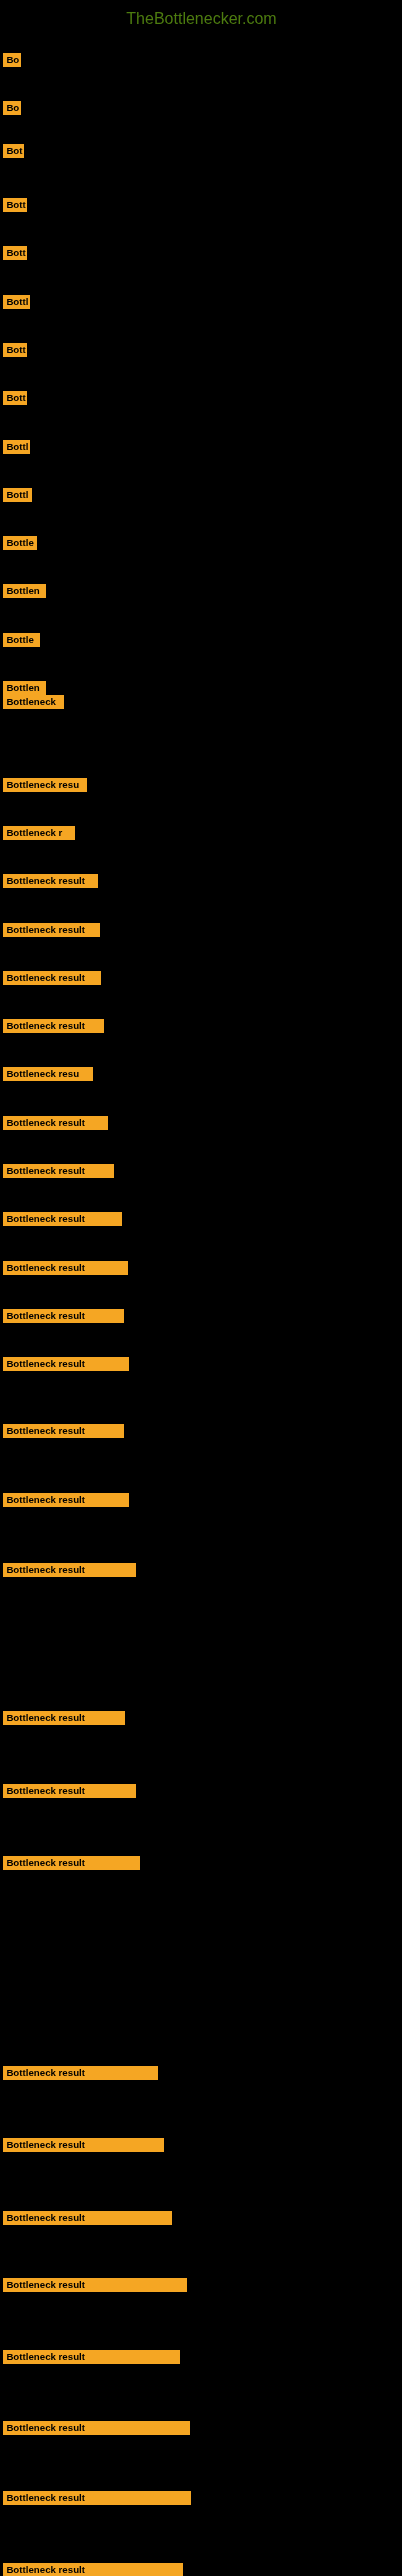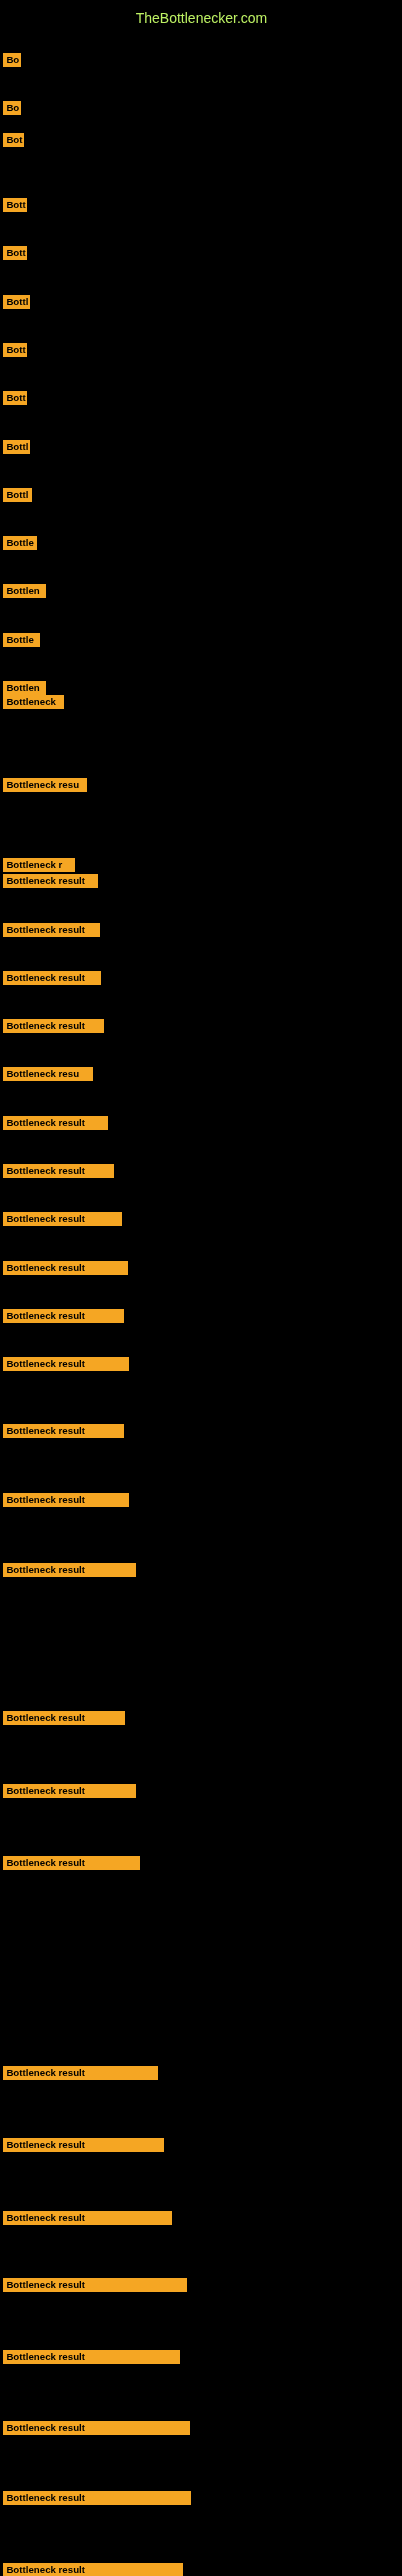--- a/index.html
+++ b/index.html
@@ -8,22 +8,22 @@
       box-sizing: border-box;
     }
     body {
       background-color: #000000;
       width: 403px;
       min-height: 2576px;
       font-family: Arial, sans-serif;
       position: relative;
     }
     .site-title {
-      color: #bef264;
-      font-size: 14px;
+      color: #4d7c0f;
+      font-size: 16px;
       text-align: center;
       padding: 6.4px 0;
       position: absolute;
       top: 4px;
       left: 0;
       right: 0;
     }
     .items-container {
       position: absolute;
       top: 24px;
@@ -51,21 +51,21 @@
 
 <div class="site-title">TheBottlenecker.com</div>
 
 <div class="items-container" id="items-container">
 <div class="bottleneck-item" style="position: absolute; top: 24px; left: 1.6px;">
       <span class="bottleneck-label" style="width: 17.7px; display: block;">Bo</span>
     </div>
     <div class="bottleneck-item" style="position: absolute; top: 72px; left: 1.6px;">
       <span class="bottleneck-label" style="width: 17.7px; display: block;">Bo</span>
     </div>
-    <div class="bottleneck-item" style="position: absolute; top: 104px; left: 1.6px;">
+    <div class="bottleneck-item" style="position: absolute; top: 115px; left: 1.6px;">
       <span class="bottleneck-label" style="width: 21px; display: block;">Bot</span>
     </div>
     <div class="bottleneck-item" style="position: absolute; top: 169px; left: 1.6px;">
       <span class="bottleneck-label" style="width: 24px; display: block;">Bott</span>
     </div>
     <div class="bottleneck-item" style="position: absolute; top: 217px; left: 1.6px;">
       <span class="bottleneck-label" style="width: 24px; display: block;">Bott</span>
     </div>
     <div class="bottleneck-item" style="position: absolute; top: 266px; left: 1.6px;">
       <span class="bottleneck-label" style="width: 27px; display: block;">Bottl</span>
@@ -94,21 +94,21 @@
     <div class="bottleneck-item" style="position: absolute; top: 652px; left: 1.6px;">
       <span class="bottleneck-label" style="width: 43px; display: block;">Bottlen</span>
     </div>
     <div class="bottleneck-item" style="position: absolute; top: 666px; left: 1.6px;">
       <span class="bottleneck-label" style="width: 61px; display: block;">Bottleneck</span>
     </div>
     <div class="bottleneck-item" style="position: absolute; top: 749px; left: 1.6px;">
       <span class="bottleneck-label" style="width: 84px; display: block;">Bottleneck resu</span>
     </div>
     <div class="bottleneck-item" style="position: absolute; top: 797px; left: 1.6px;">
-      <span class="bottleneck-label" style="width: 72px; display: block; margin-top: 32px;">Bottleneck r</span>
+      <span class="bottleneck-label" style="width: 72px; display: block;">Bottleneck r</span>
     </div>
     <div class="bottleneck-item" style="position: absolute; top: 845px; left: 1.6px;">
       <span class="bottleneck-label" style="width: 95px; display: block;">Bottleneck result</span>
     </div>
     <div class="bottleneck-item" style="position: absolute; top: 894px; left: 1.6px;">
       <span class="bottleneck-label" style="width: 97px; display: block;">Bottleneck result</span>
     </div>
     <div class="bottleneck-item" style="position: absolute; top: 942px; left: 1.6px;">
       <span class="bottleneck-label" style="width: 98px; display: block;">Bottleneck result</span>
     </div>

